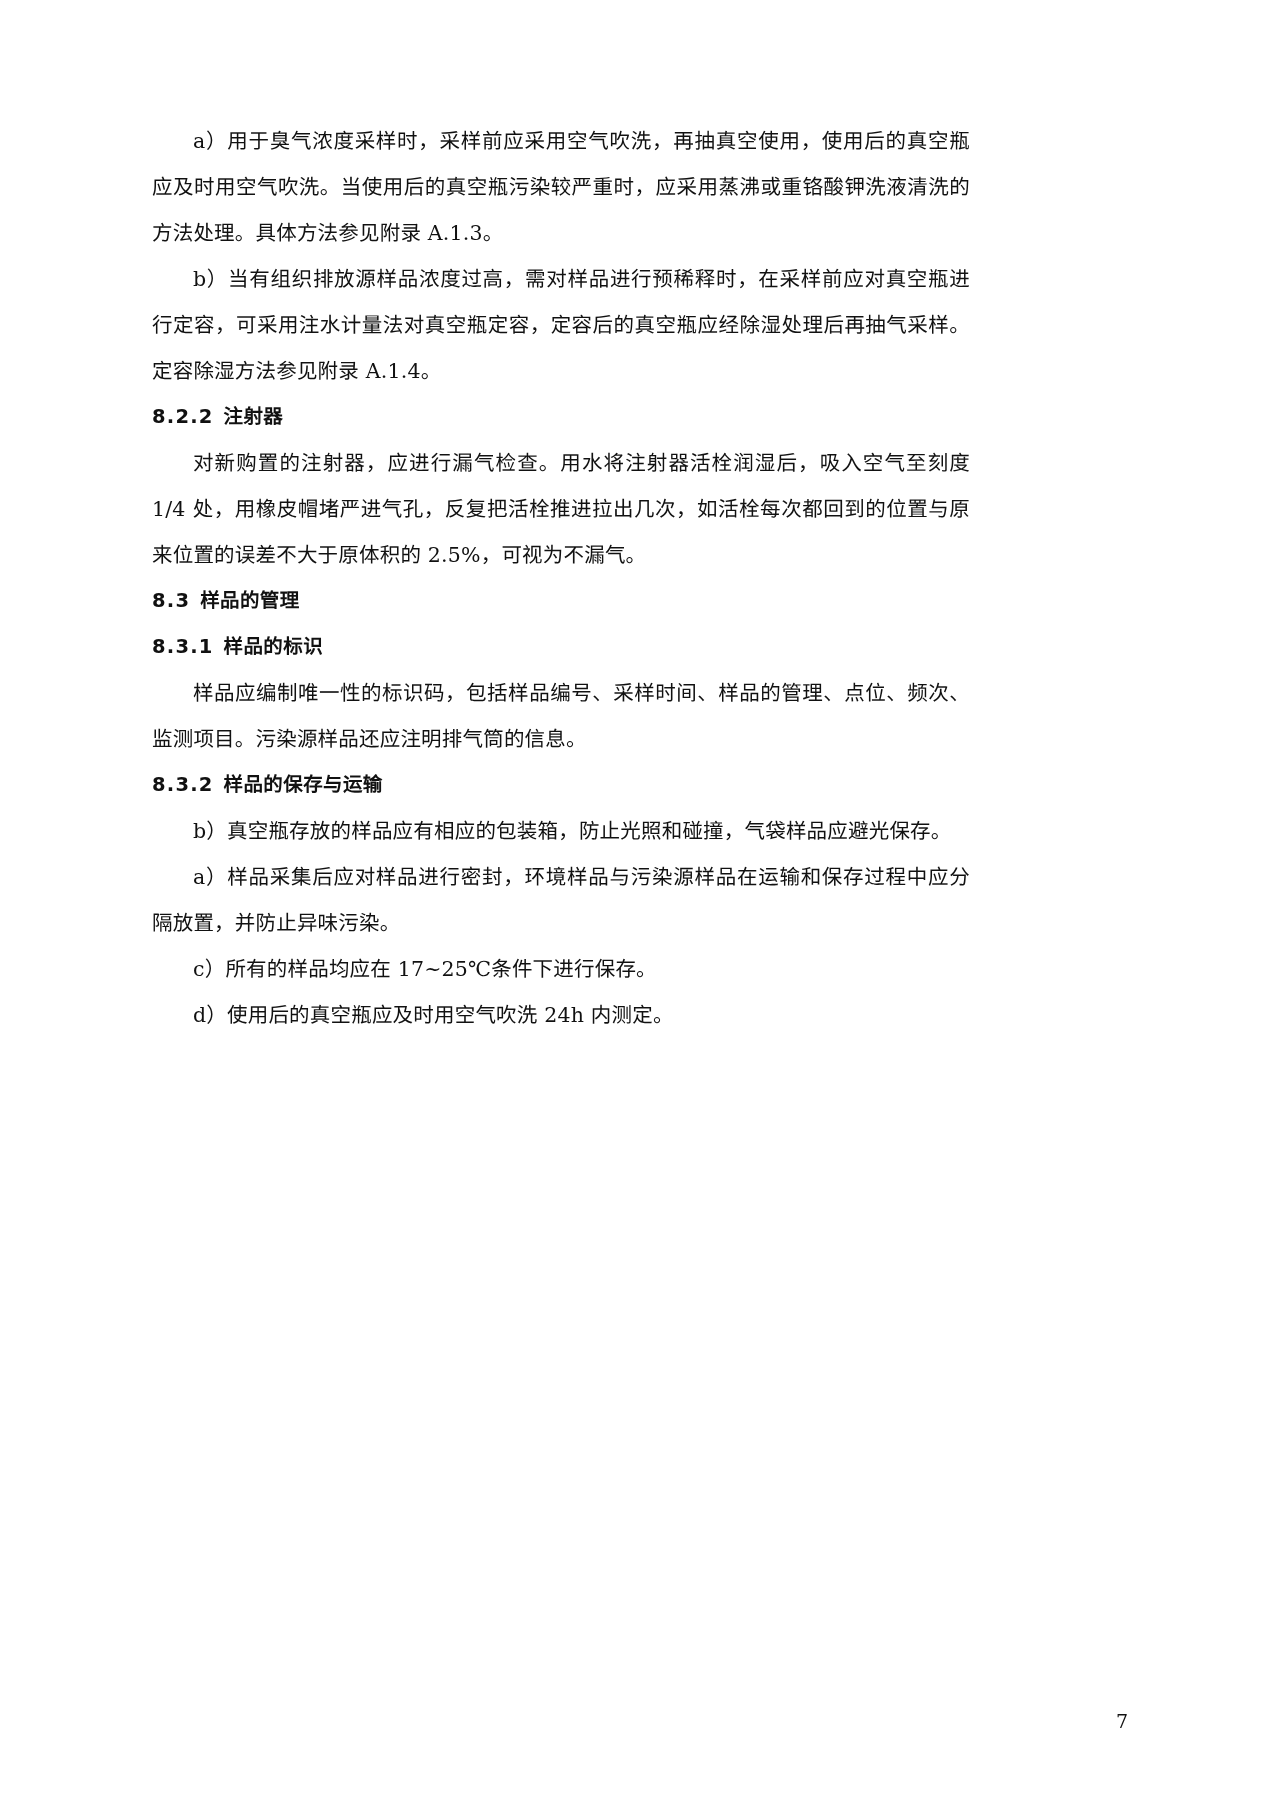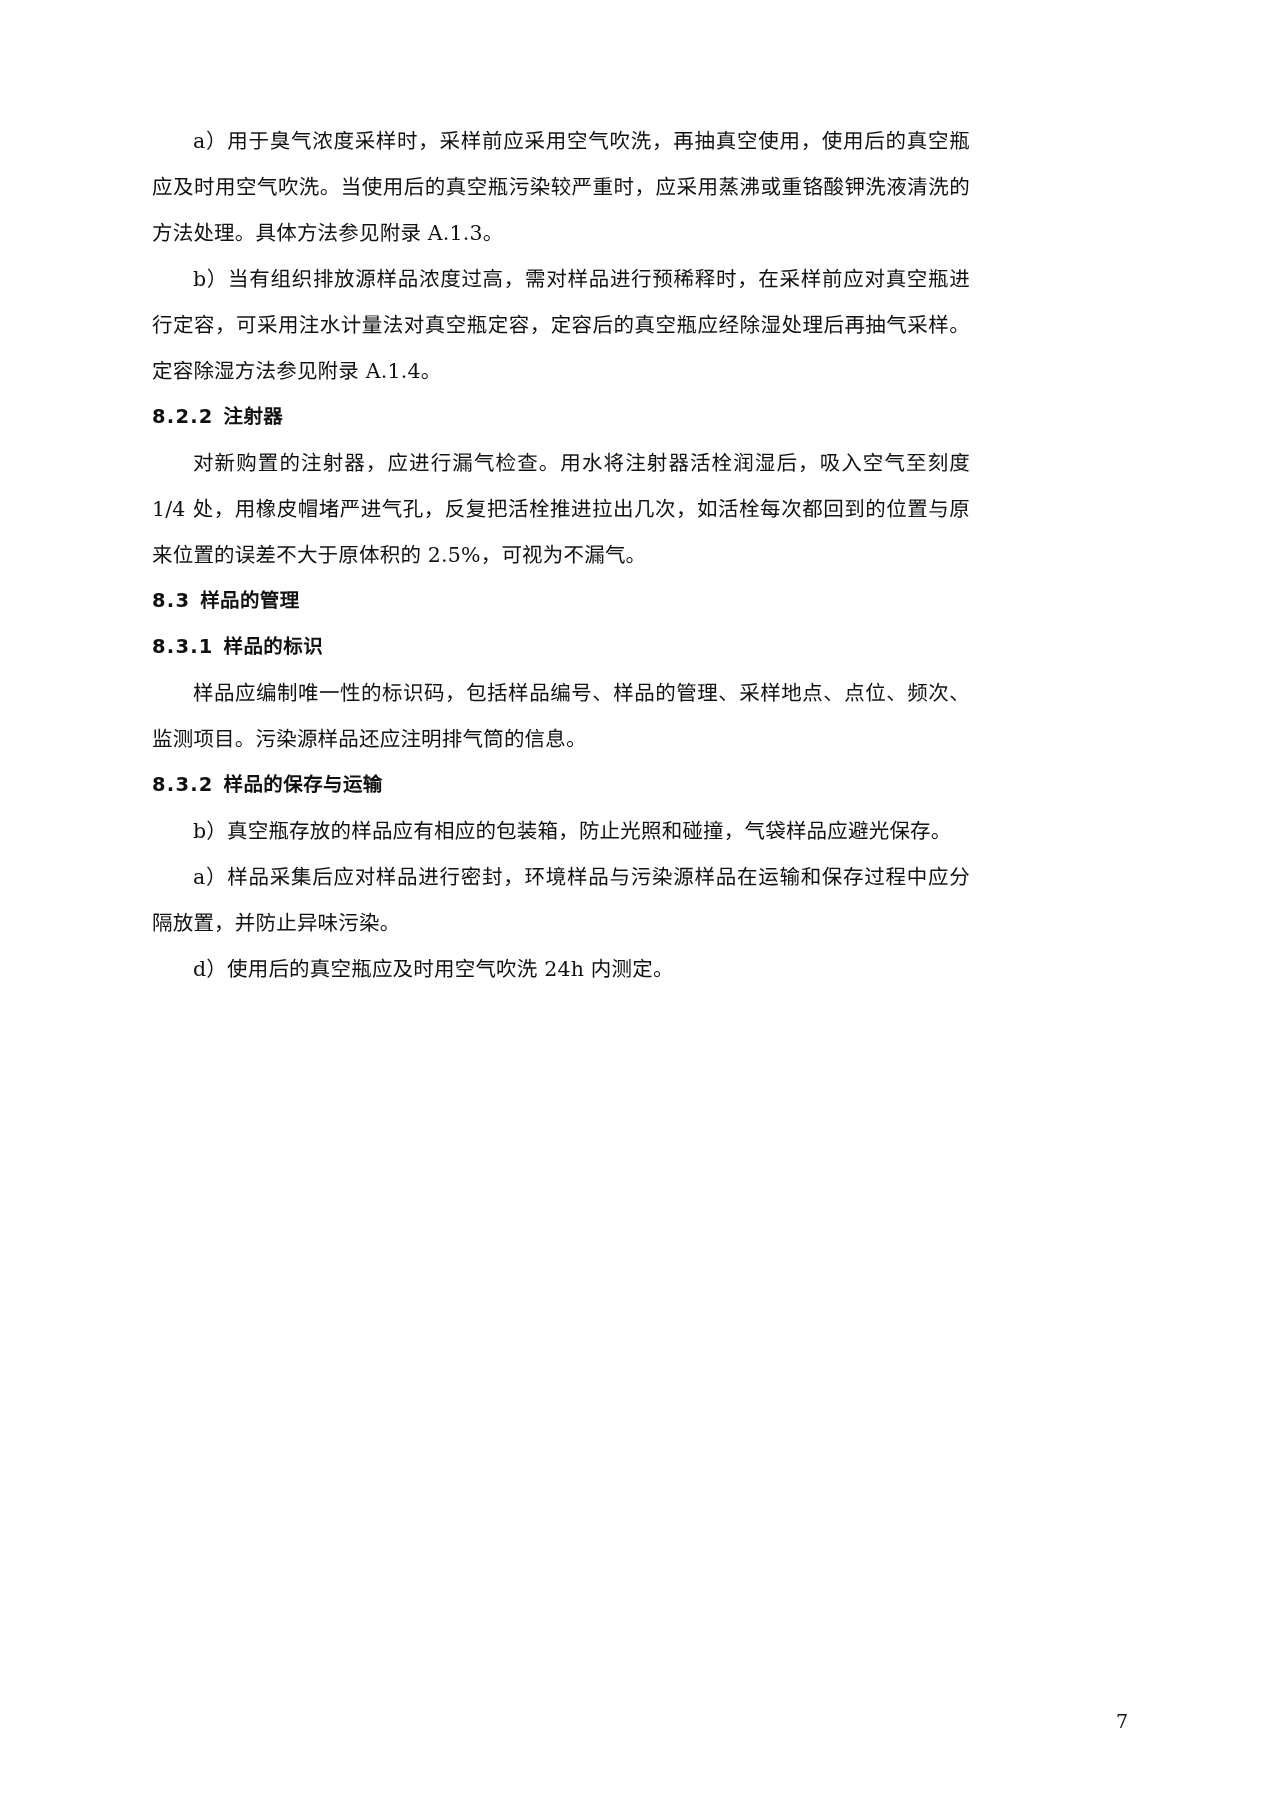--- a/index.html
+++ b/index.html
@@ -78,29 +78,30 @@
     <p class="para">对新购置的注射器，应进行漏气检查。用水将注射器活栓润湿后，吸入空气至刻度 1/4 处，用橡皮帽堵严进气孔，反复把活栓推进拉出几次，如活栓每次都回到的位置与原来位置的误差不大于原体积的 2.5%，可视为不漏气。</p>
 
     <div class="heading">
       <span class="num">8.3</span><span class="txt">样品的管理</span>
     </div>
 
     <div class="heading">
       <span class="num">8.3.1</span><span class="txt">样品的标识</span>
     </div>
 
-    <p class="para">样品应编制唯一性的标识码，包括样品编号、样品的管理、采样地点、点位、频次、监测项目。污染源样品还应注明排气筒的信息。</p>
+    <p class="para">样品应编制唯一性的标识码，包括样品编号、采样时间、样品的管理、点位、频次、监测项目。污染源样品还应注明排气筒的信息。</p>
 
     <div class="heading">
       <span class="num">8.3.2</span><span class="txt">样品的保存与运输</span>
     </div>
 
     <p class="para">b）真空瓶存放的样品应有相应的包装箱，防止光照和碰撞，气袋样品应避光保存。</p>
 
     <p class="para">a）样品采集后应对样品进行密封，环境样品与污染源样品在运输和保存过程中应分隔放置，并防止异味污染。</p>
 
+    <p class="para">c）所有的样品均应在 17~25℃条件下进行保存。</p>
 
     <p class="para">d）使用后的真空瓶应及时用空气吹洗 24h 内测定。</p>
 
   </div>
 
   <div class="footer">7</div>
 </div>
 
 </body></html>

